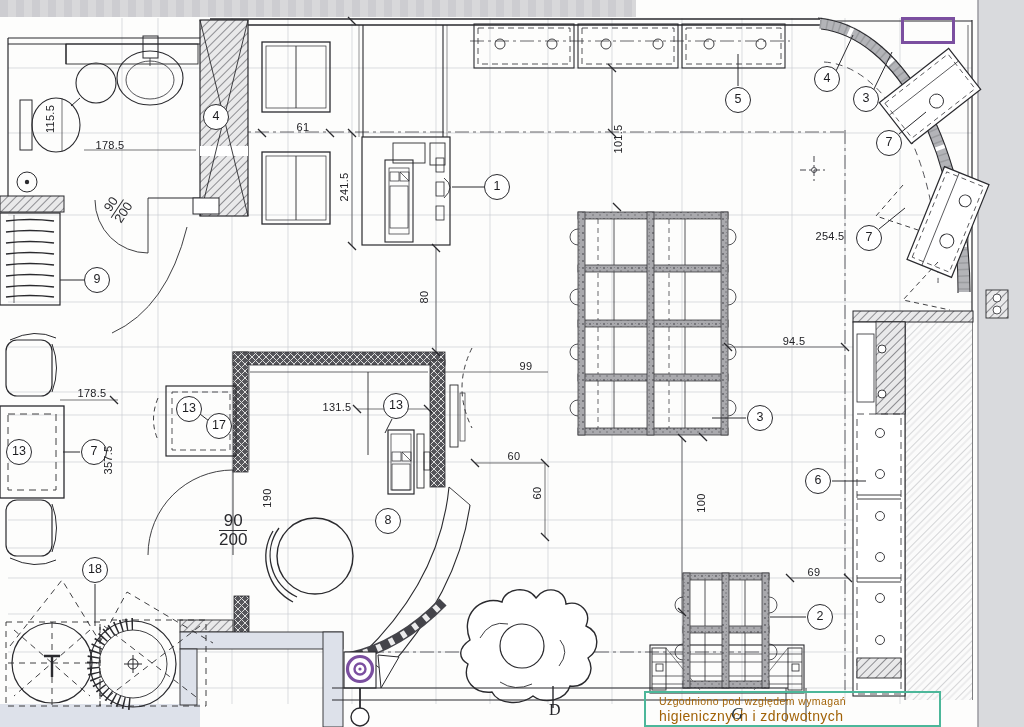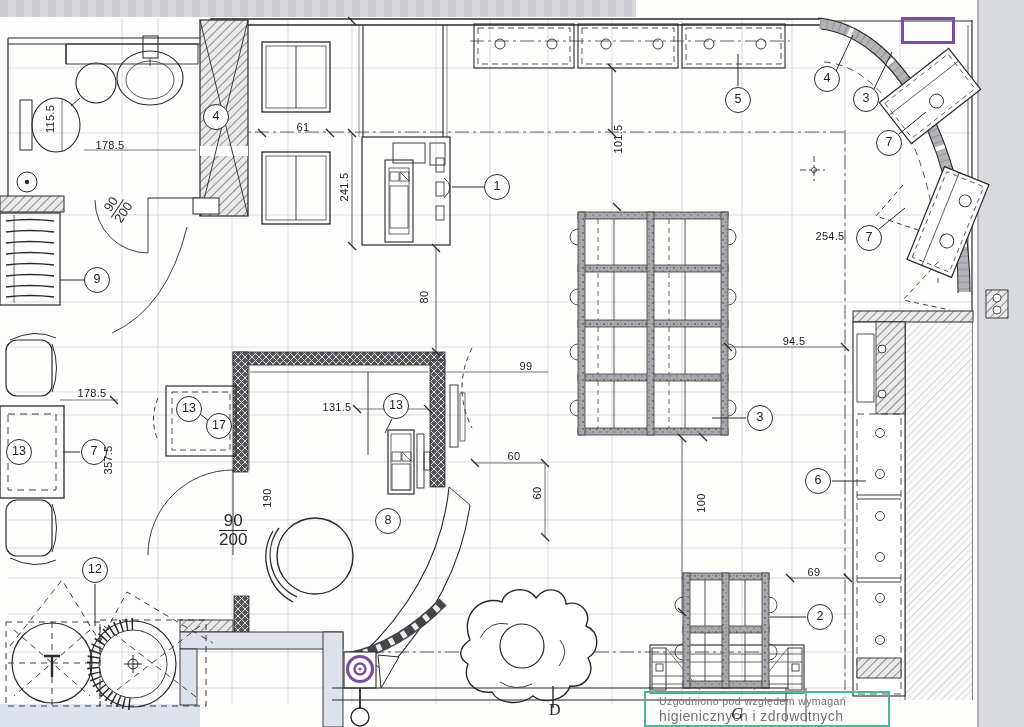--- a/index.html
+++ b/index.html
@@ -12,22 +12,22 @@
   .callout{position:absolute;width:26px;height:26px;border:1.6px solid #2a2a2e;border-radius:50%;
            background:#fff;font-size:12.5px;line-height:23px;text-align:center;color:#1d1d21;
            box-sizing:border-box;}
   .doorlabel{position:absolute;text-align:center;color:#2a2a2e;line-height:1.02;}
   .doorlabel .num{border-bottom:1.2px solid #2a2a2e;padding:0 4px 1px 4px;}
   #door-a{left:106px;top:194px;font-size:13px;transform:rotate(-56deg);}
   #door-b{left:219px;top:512px;font-size:17px;}
   #annot-rect{position:absolute;left:901px;top:17px;width:48px;height:21px;
               border:3px solid #7b4fa0;background:transparent;}
   #grid-letter-d{position:absolute;left:549px;top:701px;font-size:16px;font-family:"Liberation Serif",serif;}
-  #stamp{position:absolute;left:644px;top:691px;width:246px;height:36px;border:2px solid #4cb79a;
-         box-sizing:border-box;overflow:hidden;color:#737373;}
+  #stamp{position:absolute;left:644px;top:691px;width:297px;height:36px;border:2px solid #4cb79a;
+         box-sizing:border-box;overflow:hidden;color:#a16207;}
   #stamp .l1{margin:2px 0 0 13px;font-size:10.5px;letter-spacing:.4px;}
   #stamp .l2{margin:1px 0 0 13px;font-size:14px;letter-spacing:.4px;}
   #stamp-mark{position:absolute;left:731px;top:704px;font-size:17px;color:#23323a;
               font-family:"Liberation Serif",serif;font-style:italic;}
 </style>
 </head>
 <body>
 
 <div id="page">
 
@@ -419,21 +419,21 @@
 <div class="callout" style="left:484px;top:174px">1</div>
 <div class="callout" style="left:807px;top:604px">2</div>
 <div class="callout" style="left:747px;top:405px">3</div>
 <div class="callout" style="left:814px;top:66px">4</div>
 <div class="callout" style="left:725px;top:87px">5</div>
 <div class="callout" style="left:805px;top:468px">6</div>
 <div class="callout" style="left:876px;top:130px">7</div>
 <div class="callout" style="left:856px;top:225px">7</div>
 <div class="callout" style="left:375px;top:508px">8</div>
 <div class="callout" style="left:84px;top:267px">9</div>
-<div class="callout" style="left:82px;top:557px">12</div>
+<div class="callout" style="left:82px;top:557px">18</div>
 <div class="callout" style="left:81px;top:439px">7</div>
 <div class="callout" style="left:203px;top:104px">4</div>
 <div class="callout" style="left:6px;top:439px">13</div>
 <div class="callout" style="left:176px;top:396px">13</div>
 <div class="callout" style="left:383px;top:393px">13</div>
 <div class="callout" style="left:853px;top:86px">3</div>
 <div class="callout" style="left:206px;top:413px">17</div>
 
 <div class="dim rot" style="left:28px;top:113px">115.5</div>
 <div class="dim" style="left:88px;top:139px">178.5</div>

